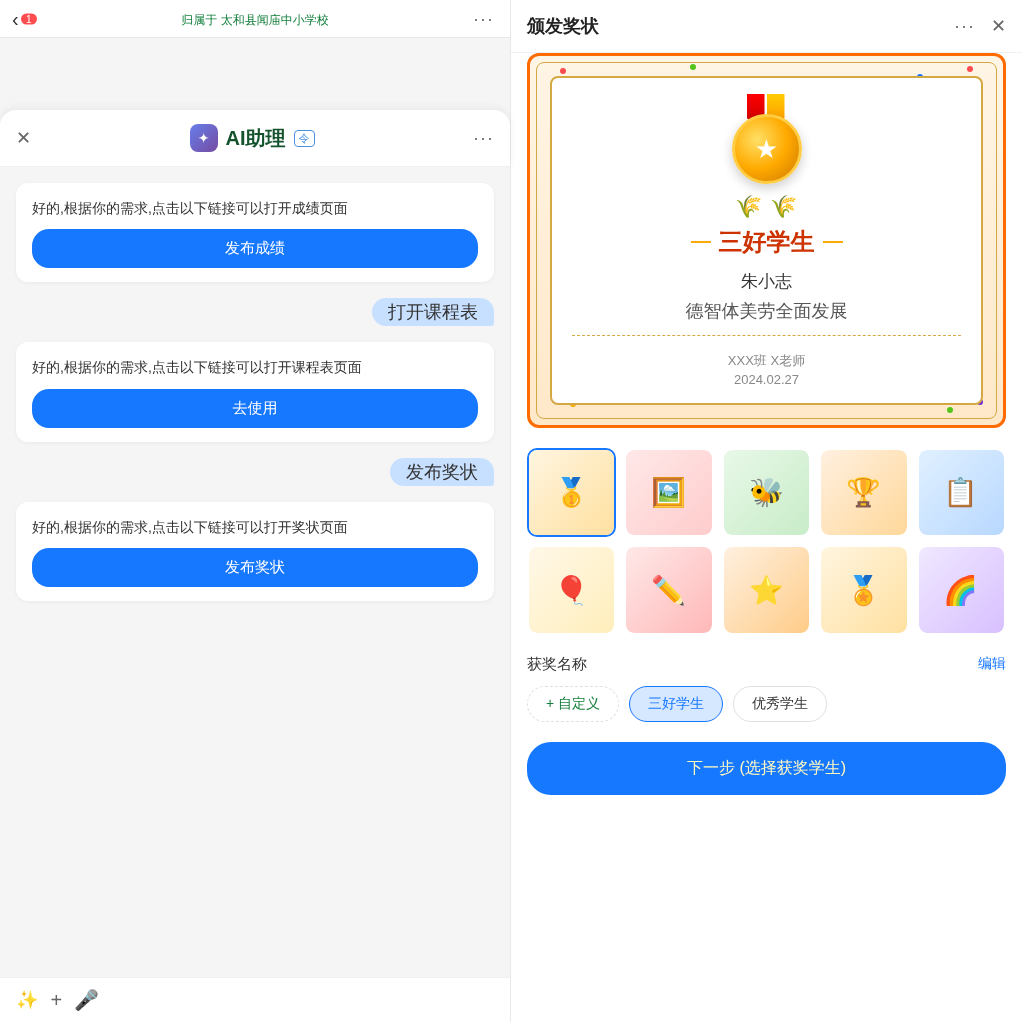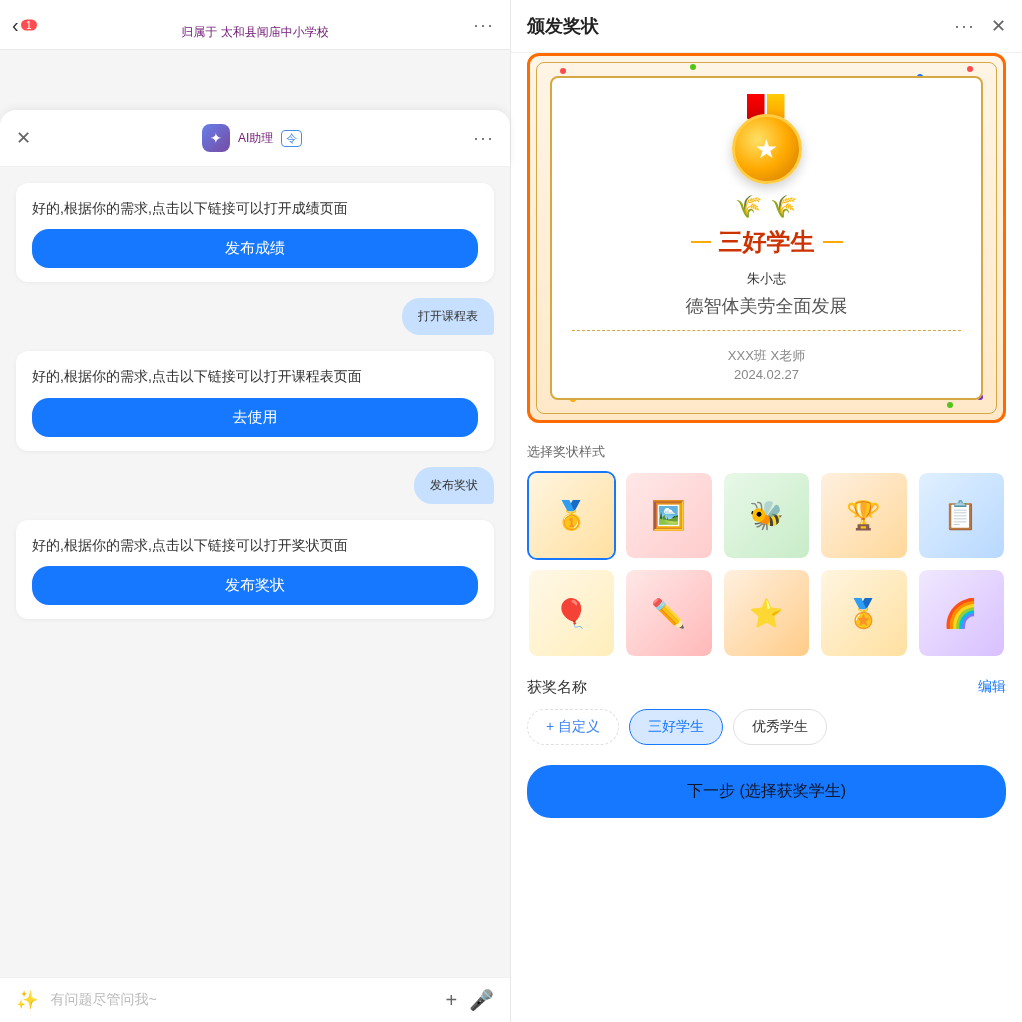--- a/index.html
+++ b/index.html
@@ -64,22 +64,22 @@
     }
     .top-nav .title-block .teacher-tag {
       background: #4a90e2;
       color: #fff;
       font-size: 11px;
       border-radius: 4px;
       padding: 1px 5px;
     }
     .top-nav .subtitle {
       font-size: 12px;
-      color: #701a75;
-      margin-top: 14px;
+      color: #15803d;
+      margin-top: 2px;
     }
     .top-nav .more-btn {
       position: absolute;
       right: 16px;
       top: 50%;
       transform: translateY(-50%);
       font-size: 18px;
       color: #666;
       letter-spacing: 1px;
     }
@@ -121,23 +121,23 @@
       height: 28px;
       background: linear-gradient(135deg, #667eea, #764ba2);
       border-radius: 8px;
       display: flex;
       align-items: center;
       justify-content: center;
       color: #fff;
       font-size: 14px;
     }
     .ai-header .ai-title {
-      font-size: 12px;
-      font-weight: 400;
-      color: #701a75;
+      font-size: 20px;
+      font-weight: 700;
+      color: #14532d;
     }
     .ai-header .ai-badge {
       font-size: 11px;
       color: #4a90e2;
       border: 1px solid #4a90e2;
       border-radius: 4px;
       padding: 0 4px;
     }
     .ai-header .more-btn {
       font-size: 18px;
@@ -178,22 +178,22 @@
 
     .user-bubble {
       display: flex;
       justify-content: flex-end;
       margin-bottom: 16px;
     }
     .user-bubble .bubble {
       background: #c8e0ff;
       color: #333;
       border-radius: 18px 18px 4px 18px;
-      padding: 10px 16px;
-      font-size: 12px;
+      padding: 2px 16px;
+      font-size: 18px;
       max-width: 70%;
     }
 
     .ai-footer {
       background: #fff;
       border-top: 1px solid #f0f0f0;
       padding: 10px 16px;
       display: flex;
       align-items: center;
       gap: 12px;
@@ -375,21 +375,21 @@
     .cert-award-name::after {
       content: '';
       display: inline-block;
       width: 20px;
       height: 2px;
       background: #ffaa00;
       position: relative;
     }
 
     .cert-student-name {
-      font-size: 13px;
+      font-size: 17px;
       color: #333;
       margin-bottom: 6px;
       margin-top: 7px;
     }
     .cert-desc {
       font-size: 18px;
       color: #555;
       margin-bottom: 12px;
     }
     .cert-divider {
@@ -474,27 +474,27 @@
       cursor: pointer;
       background: #fff;
     }
     .award-chip.active {
       background: #d6e8ff;
       border-color: #1677ff;
       color: #1677ff;
       font-weight: 500;
     }
     .award-chip.add {
-      color: #3b82f6;
+      color: #15803d;
       border-style: dashed;
     }
 
     .next-btn {
       background: #1677ff;
-      color: #0f172a;
+      color: #fef9c3;
       border: none;
       border-radius: 24px;
       padding: 16px 0;
       width: 100%;
       font-size: 16px;
       cursor: pointer;
       text-align: center;
       font-weight: 500;
       margin-bottom: 8px;
     }
@@ -589,21 +589,20 @@
       </div>
 
       <div class="ai-message">
         <span>好的,根据你的需求,点击以下链接可以打开奖状页面</span>
         <button class="ai-btn">发布奖状</button>
       </div>
     </div>
 
     <div class="ai-footer">
       <span class="magic-icon">✨</span>
-      <span class="input-placeholder">有问题尽管问我~</span>
       <span class="plus-icon">+</span>
       <span class="mic-icon">🎤</span>
     </div>
   </div>
 </div>
 
 <div class="right-panel">
   <div class="right-header">
     <span class="panel-title">颁发奖状</span>
     <div class="header-actions">
@@ -647,21 +646,20 @@
         <div class="cert-award-name">三好学生</div>
         <div class="cert-student-name">朱小志</div>
         <div class="cert-desc">德智体美劳全面发展</div>
         <hr class="cert-divider">
         <div class="cert-class">XXX班 X老师</div>
         <div class="cert-date">2024.02.27</div>
       </div>
     </div>
 
     
-    <div class="section-label">选择奖状样式</div>
 
     <div class="style-grid">
       <div class="style-item selected">
         <div class="style-img thumb-medal">🥇</div>
       </div>
       <div class="style-item">
         <div class="style-img thumb-frame1">🖼️</div>
       </div>
       <div class="style-item">
         <div class="style-img thumb-bee">🐝</div>

